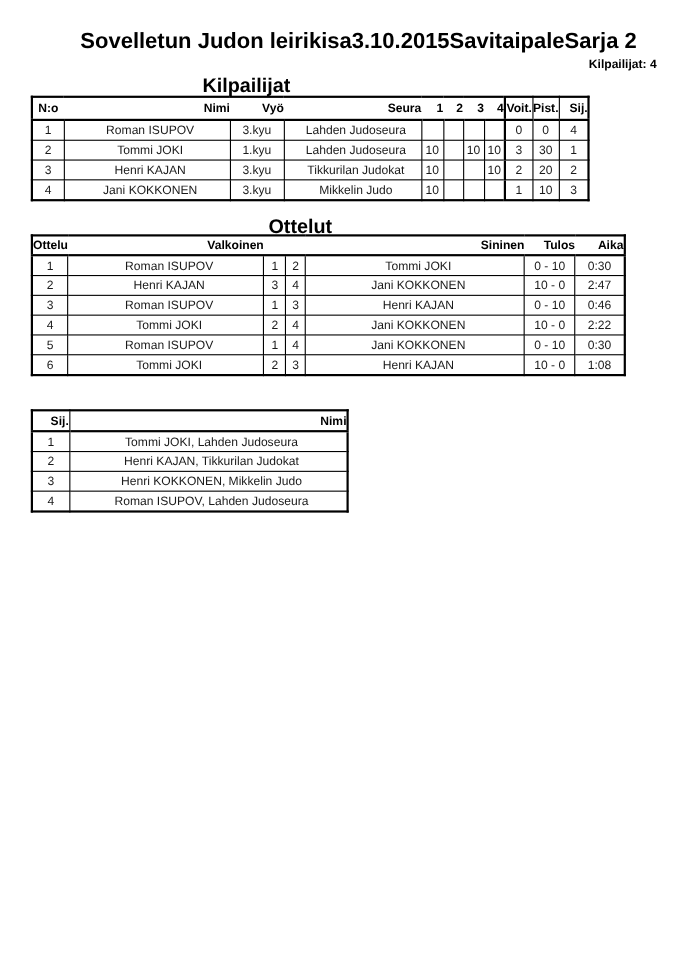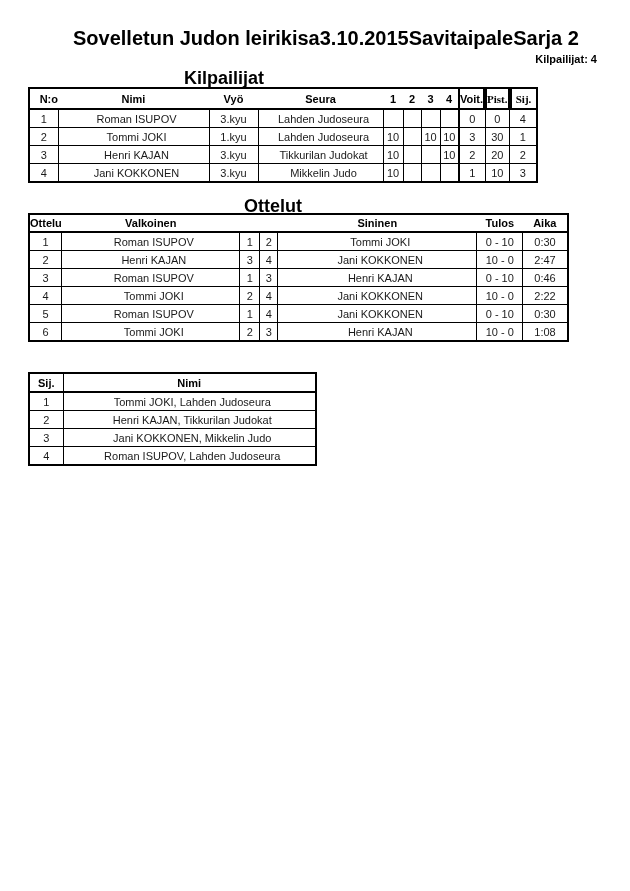--- a/index.html
+++ b/index.html
@@ -28,30 +28,30 @@
     font-size:11px;color:#1a1a1a;
   }
   .doc-table{position:absolute;border:2px solid #000;}
   #table-competitors{top:87px;left:28px;}
   #table-matches{top:213px;left:28px;}
   #table-results{top:372px;left:28px;}
 
   th{
     font-size:11px;font-weight:bold;color:#000;
     border:none;border-bottom:2px solid #000;
-    padding:0;height:19px;text-align:center;white-space:nowrap;overflow:visible;
+    padding:0;height:19px;text-align:right;white-space:nowrap;overflow:visible;
   }
   td{
     border:1px solid #000;height:17px;padding:0;
     text-align:center;white-space:nowrap;overflow:hidden;
   }
   td.l{text-align:center;padding-left:6px;}
-  th.l{text-align:right;}
+  th.l{text-align:center;}
   .thickL{border-left:2px solid #000 !important;margin-top:16px;}
-  .thinL{border-left:4px solid #000000;font-family:Liberation Serif, serif;}
+  .thinL{border-left:1px solid #000000;}
   #table-matches th{height:16px;}
   #table-results th{height:17px;}
   #table-results th.place{border-right:1px solid #000;}
 </style>
 </head>
 <body>
 
 <div class="page">
 
   <div class="title">
@@ -241,21 +241,21 @@
     <tr>
       <td>1</td>
       <td class="l">Tommi JOKI, Lahden Judoseura</td>
     </tr>
     <tr>
       <td>2</td>
       <td class="l">Henri KAJAN, Tikkurilan Judokat</td>
     </tr>
     <tr>
       <td>3</td>
-      <td class="l">Jani KOKKONEN, Mikkelin Judo</td>
+      <td class="l">Henri KOKKONEN, Mikkelin Judo</td>
     </tr>
     <tr>
       <td>4</td>
       <td class="l">Roman ISUPOV, Lahden Judoseura</td>
     </tr>
   </tbody>
     </table>
 
 </div>
 

